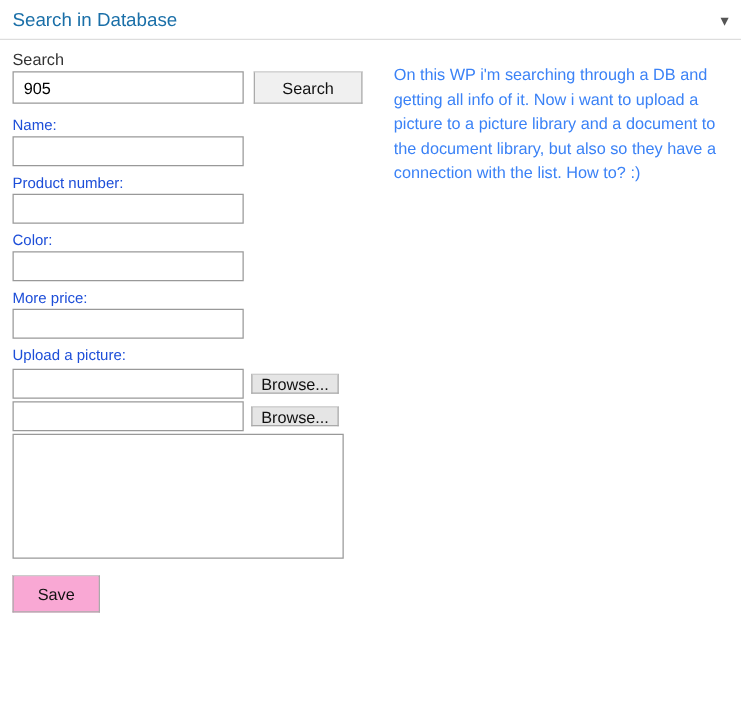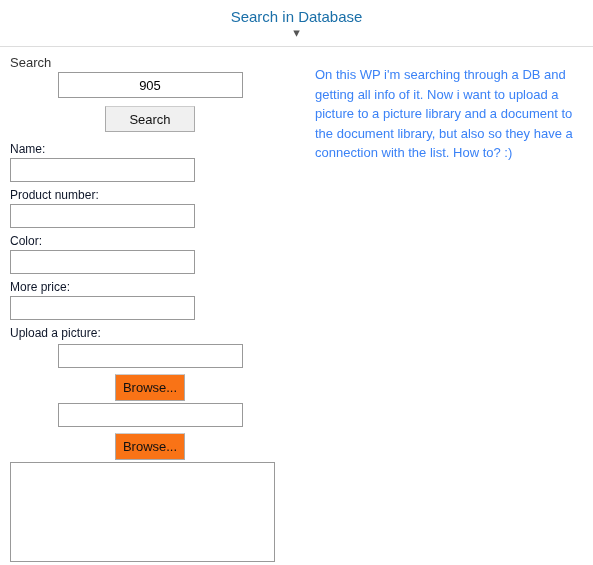--- a/index.html
+++ b/index.html
@@ -1,19 +1,18 @@
 <!DOCTYPE html>
 <html><head>
   <meta charset="utf-8">
   <style>
     * {
       box-sizing: border-box;
       margin: 0;
       padding: 0;
-      flex-direction: column;
     }
 
     body {
       font-family: 'Segoe UI', Tahoma, Geneva, Verdana, sans-serif;
       font-size: 13px;
       background: #fff;
       width: 593px;
       height: 565px;
       overflow: hidden;
     }
@@ -63,46 +62,45 @@
     .right-panel {
       flex: 1;
       padding: 10px 15px;
       font-size: 13px;
       color: #3b82f6;
       line-height: 1.5;
     }
 
     .field-label {
       font-size: 12px;
-      color: #0f172a;
+      color: #1d4ed8;
       margin-top: 6px;
       margin-bottom: 2px;
     }
 
     .search-row {
       display: flex;
       align-items: center;
       gap: 8px;
       margin-bottom: 4px;
     }
 
     .search-label {
       font-size: 13px;
       font-weight: normal;
       color: #333;
       margin-bottom: 2px;
     }
 
     input[type="text"] {
       border: 1px solid #999;
-      padding: 3px 18px;
+      padding: 3px 8px;
       font-size: 13px;
       background: #fff;
       outline: none;
-      text-align: center;
     }
 
     .search-input {
       width: 185px;
       height: 26px;
     }
 
     .search-button {
       width: 90px;
       height: 26px;
@@ -128,23 +126,23 @@
     }
 
     .file-input {
       width: 185px;
       height: 24px;
       font-size: 12px;
       overflow: hidden;
     }
 
     .browse-button {
-      height: 27px;
+      height: 16px;
       width: 70px;
-      background: #f97316;
+      background: #e5e5e5;
       border: 1px solid #aaa;
       border-top-color: #ccc;
       cursor: pointer;
       font-size: 13px;
       color: #111;
     }
 
     .textarea-container {
       position: relative;
       margin-top: 2px;

